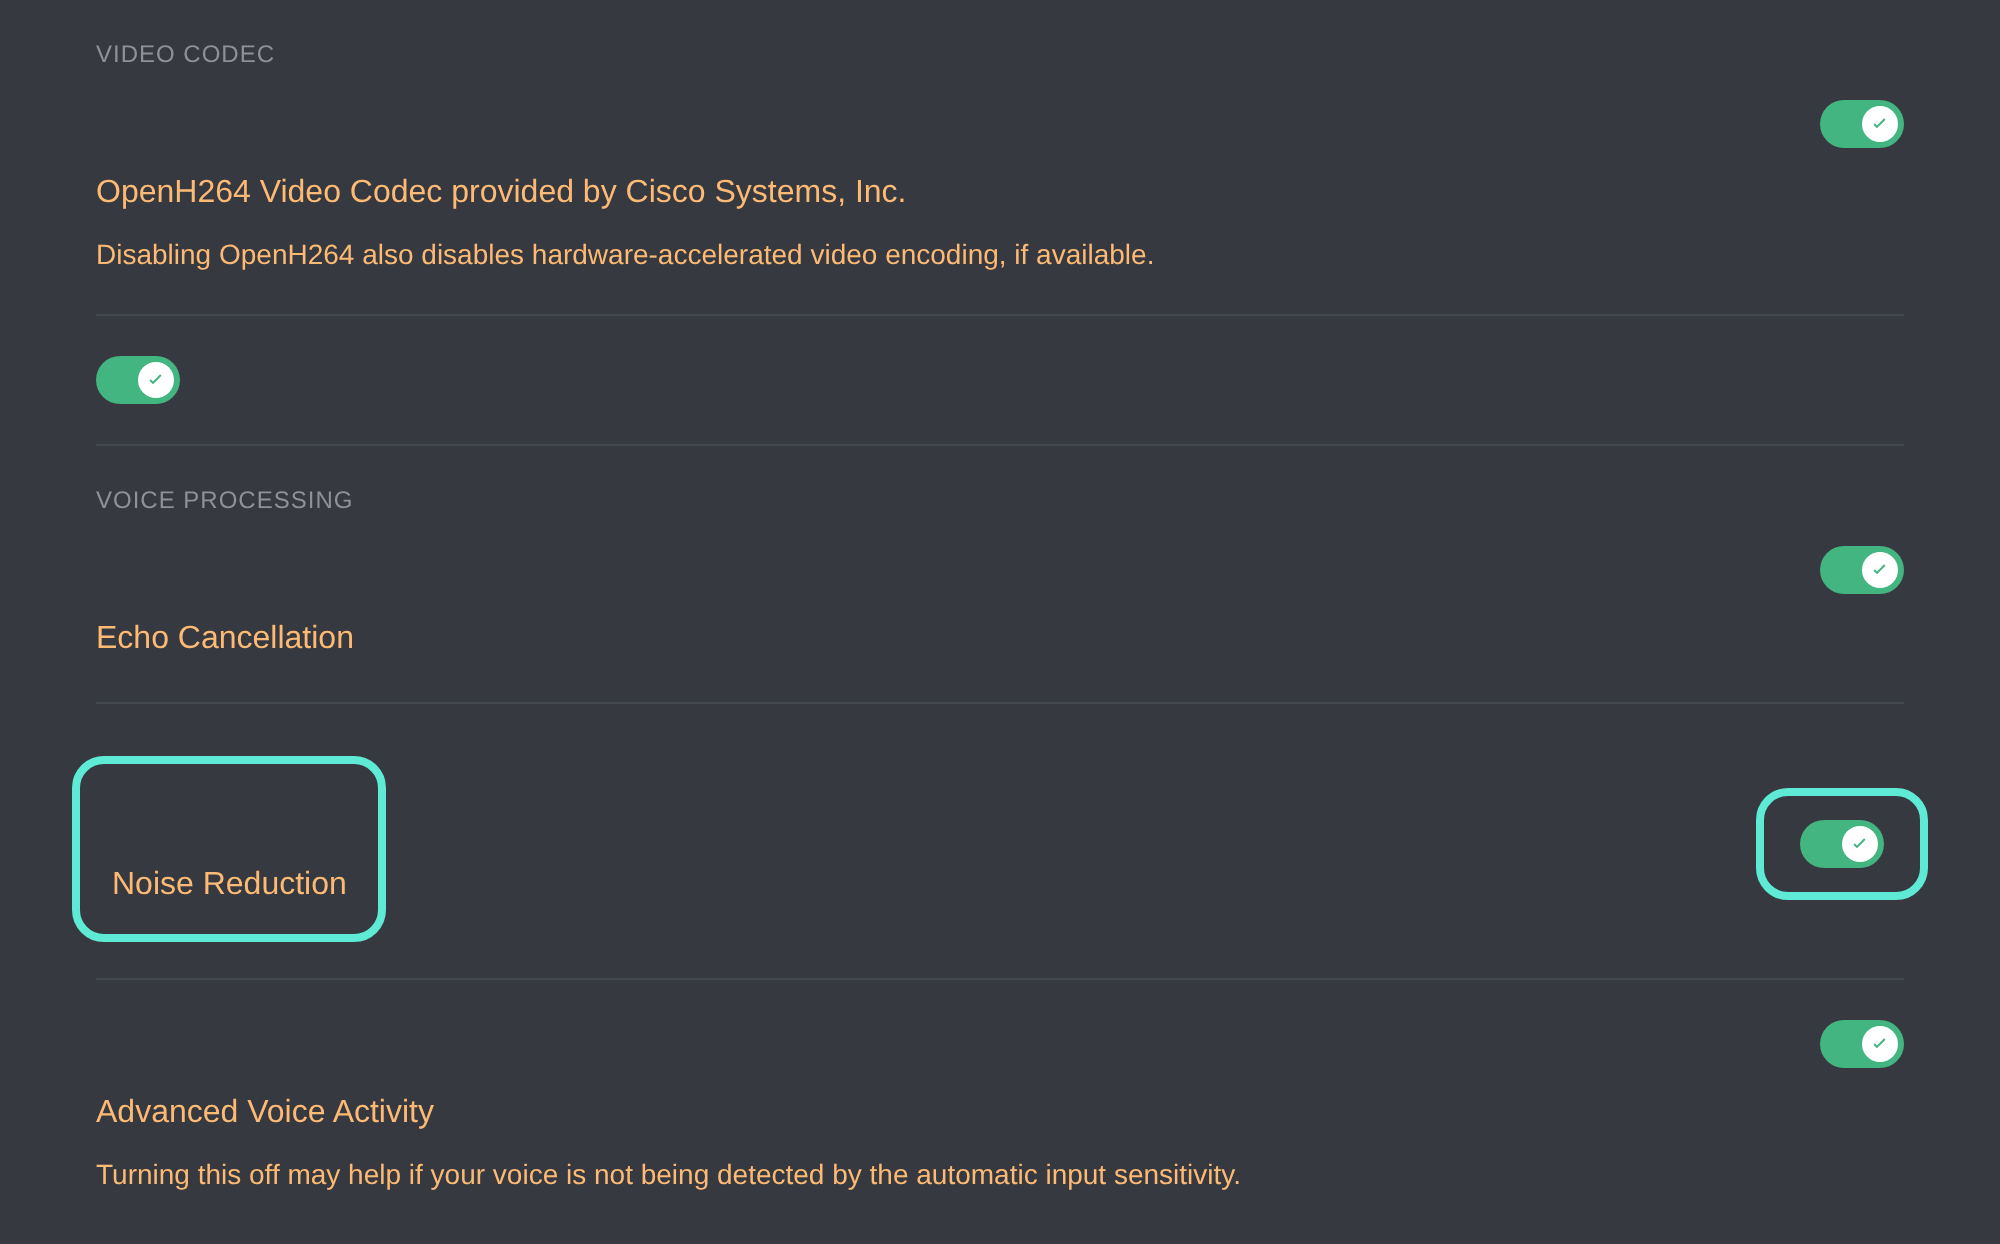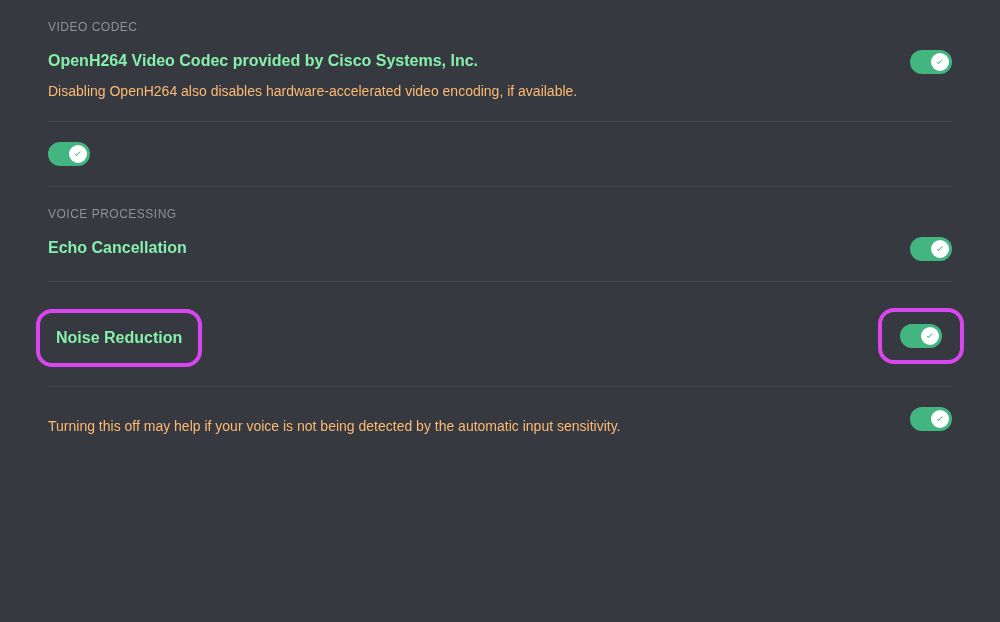--- a/index.html
+++ b/index.html
@@ -28,23 +28,24 @@
     justify-content: space-between;
     align-items: flex-start;
     padding: 0 0 20px 0;
   }
   .row-text {
     flex: 1 1 auto;
     padding-right: 24px;
   }
   .row-title {
     font-size: 16px;
-    font-weight: 700;
-    color: #86efac;
+    font-weight: 400;
+    color: #fdba74;
     line-height: 1.35;
+    margin-top: 36px;
   }
   .row-desc {
     margin-top: 10px;
     font-size: 14px;
     font-weight: 400;
     color: #fdba74;
     line-height: 1.4;
   }
   .toggle {
     flex: 0 0 auto;
@@ -72,21 +73,21 @@
     width: 12px;
     height: 12px;
     display: block;
   }
   .divider {
     height: 1px;
     background: #42464d;
     margin: 0 0 20px 0;
   }
   .highlight {
-    border: 4px solid #d946ef;
+    border: 4px solid #5eead4;
     border-radius: 16px;
     padding: 14px 16px;
     display: inline-block;
   }
   .noise-row {
     display: flex;
     justify-content: space-between;
     align-items: center;
     padding: 6px 0 18px 0;
   }
@@ -168,20 +169,21 @@
           </div>
         </div>
       </div>
     </div>
   </div>
 
   <div class="divider"></div>
 
   <div class="row">
     <div class="row-text">
+      <div class="row-title">Advanced Voice Activity</div>
       <div class="row-desc">Turning this off may help if your voice is not being detected by the automatic input sensitivity.</div>
     </div>
     <div class="toggle">
       <div class="knob">
         <svg viewBox="0 0 24 24">
           <path fill="#43b581" d="M9 16.2l-3.5-3.5 1.4-1.4L9 13.4l7.1-7.1 1.4 1.4z"></path>
         </svg>
       </div>
     </div>
   </div>

